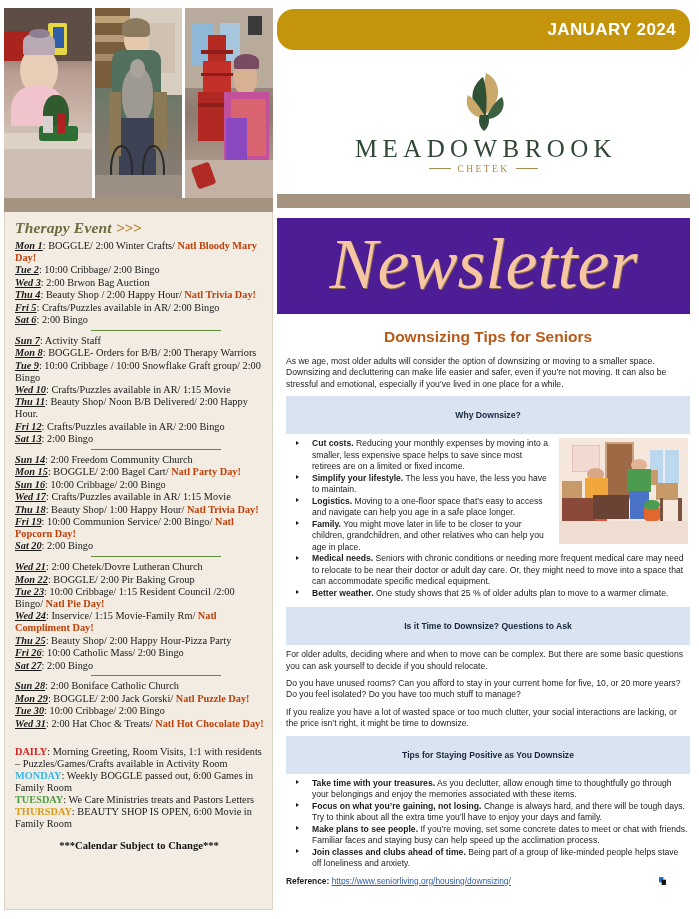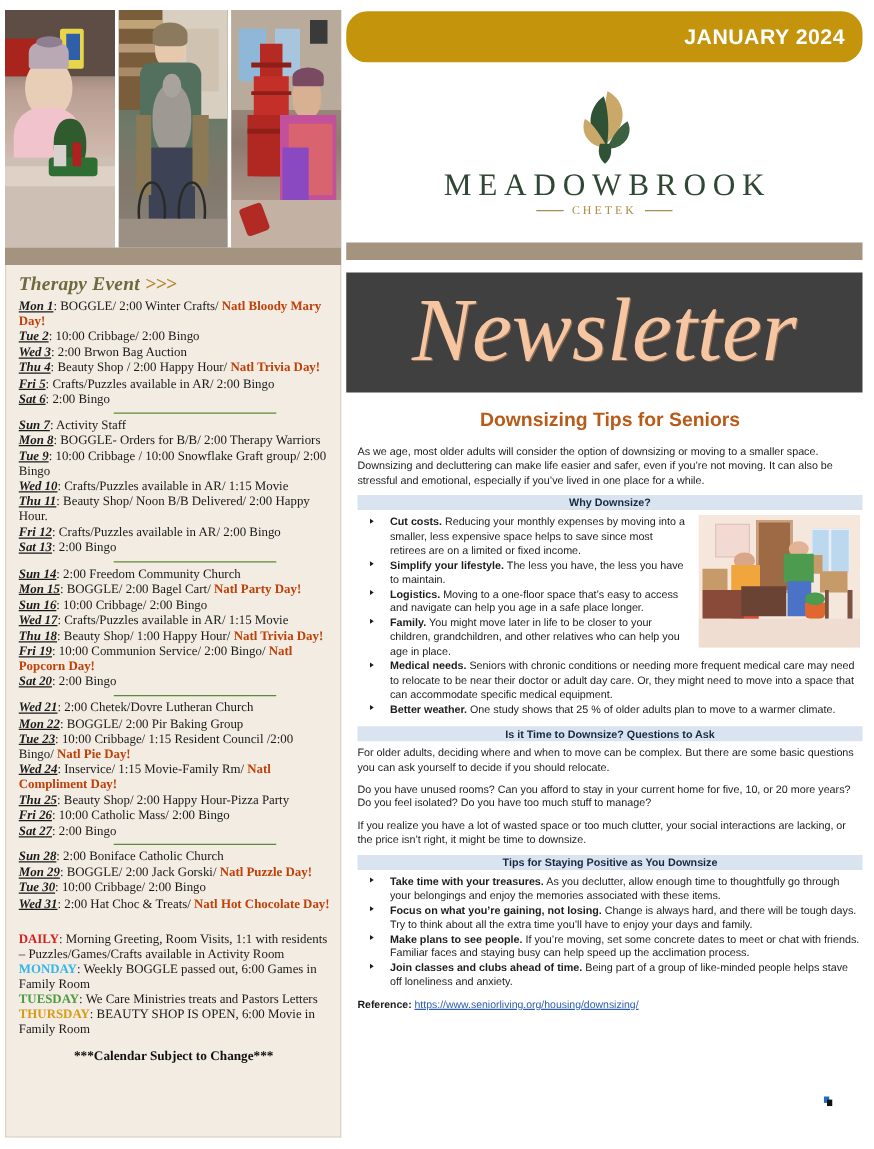--- a/index.html
+++ b/index.html
@@ -122,21 +122,21 @@
     font-size:9.5px; letter-spacing:2.4px; color:#b08a46;
   }
 
   .tan-band-r {
     position:absolute; left:0; top:194px; width:413px; height:14px;
     background:#a3937f;
   }
 
   .masthead {
     position:absolute; left:0; top:218px; width:413px; height:96px;
-    background:#404040;
+    background:#4c1d95;
     display:flex; align-items:center; justify-content:center;
   }
   .masthead .word {
     font-family:"Liberation Serif", serif;
     font-style:italic; font-size:72px; color:#f6c6a3;
     letter-spacing:0px; line-height:1;
     text-shadow:1px 1px 0 #8d6c52;
     transform:translateY(-2px);
   }
 
@@ -146,21 +146,21 @@
     font-size:15.5px; margin:6px 0 10px 0;
     font-family:"Liberation Sans", sans-serif;
   }
   .p {
     font-size:8.6px; line-height:11.4px; color:#1c1c1c;
     margin:0 0 6px 0; text-align:left;
   }
   .band {
     background:#dae4f1; text-align:center;
     font-weight:bold; font-size:8.6px; color:#15283f;
-    padding:1px 0; margin:4px 0 4px 0;
+    padding:14px 0; margin:4px 0 4px 0;
   }
   ul.bl { list-style:none; margin:0 0 4px 0; padding:0; }
   ul.bl li {
     position:relative; padding-left:26px;
     font-size:8.6px; line-height:11.5px; color:#1c1c1c;
     margin-bottom:0px;
   }
   ul.bl li .bullet {
     position:absolute; left:10px; top:2.6px;
     width:0; height:0;

